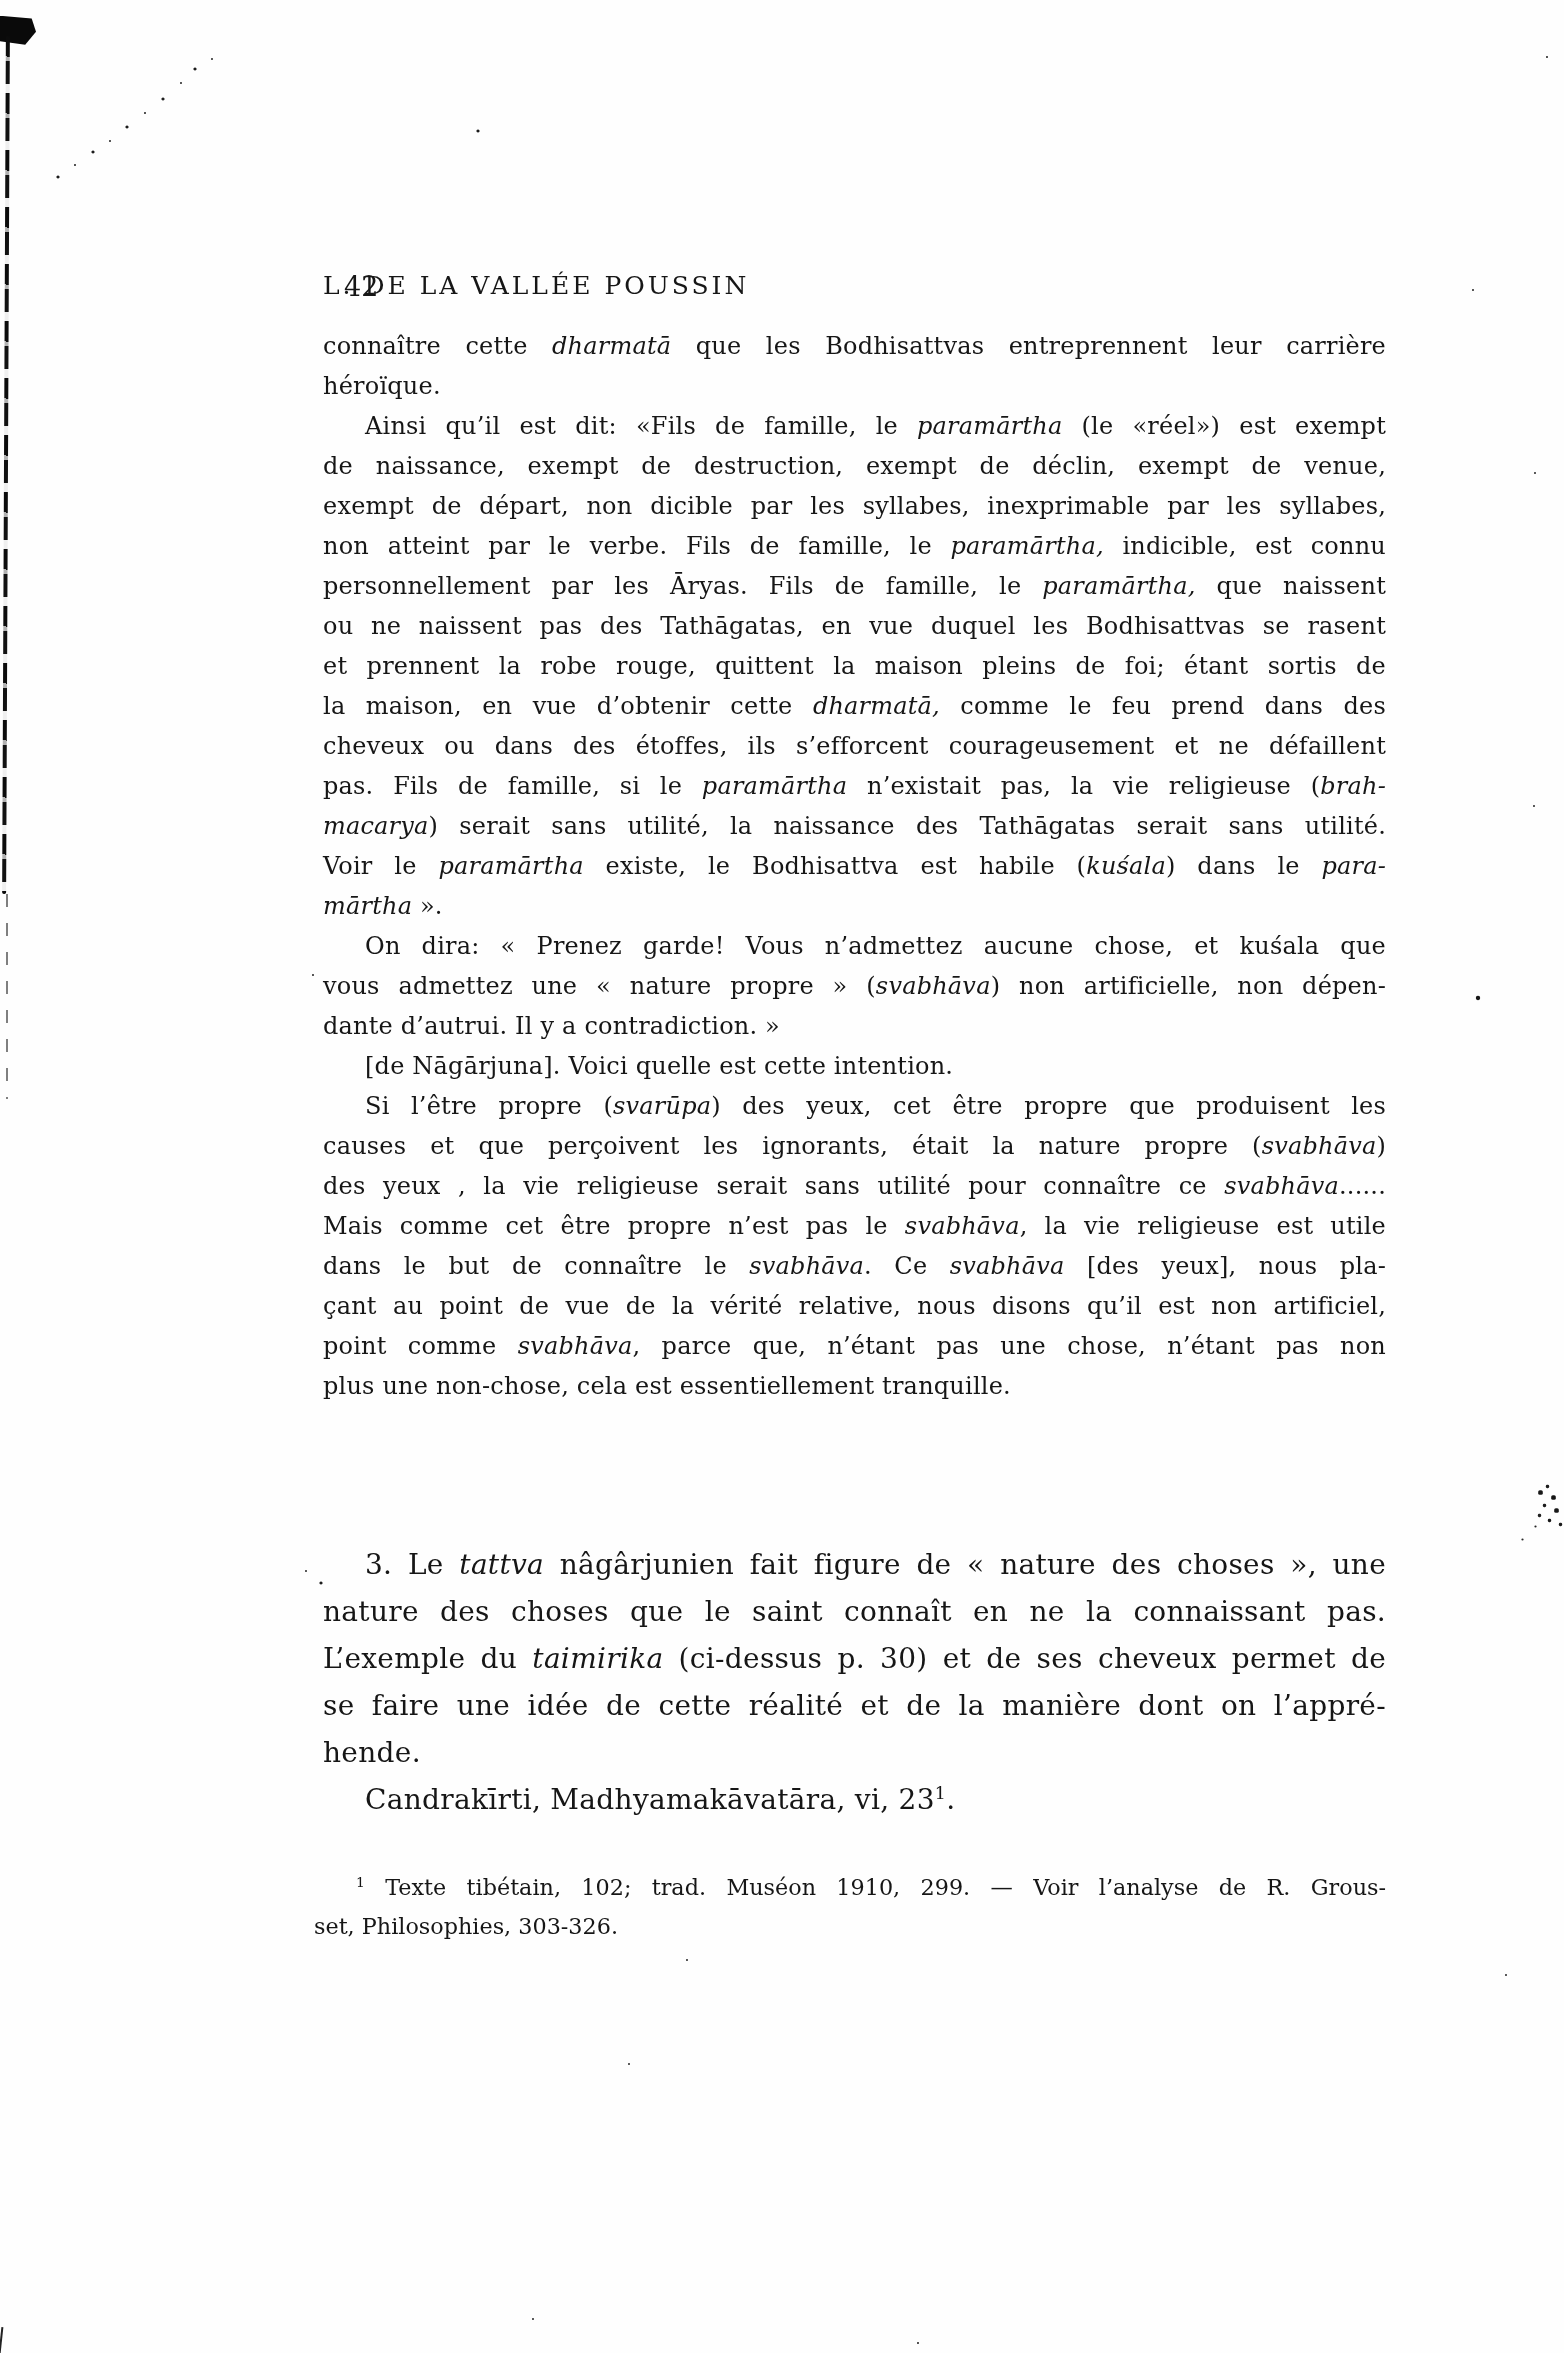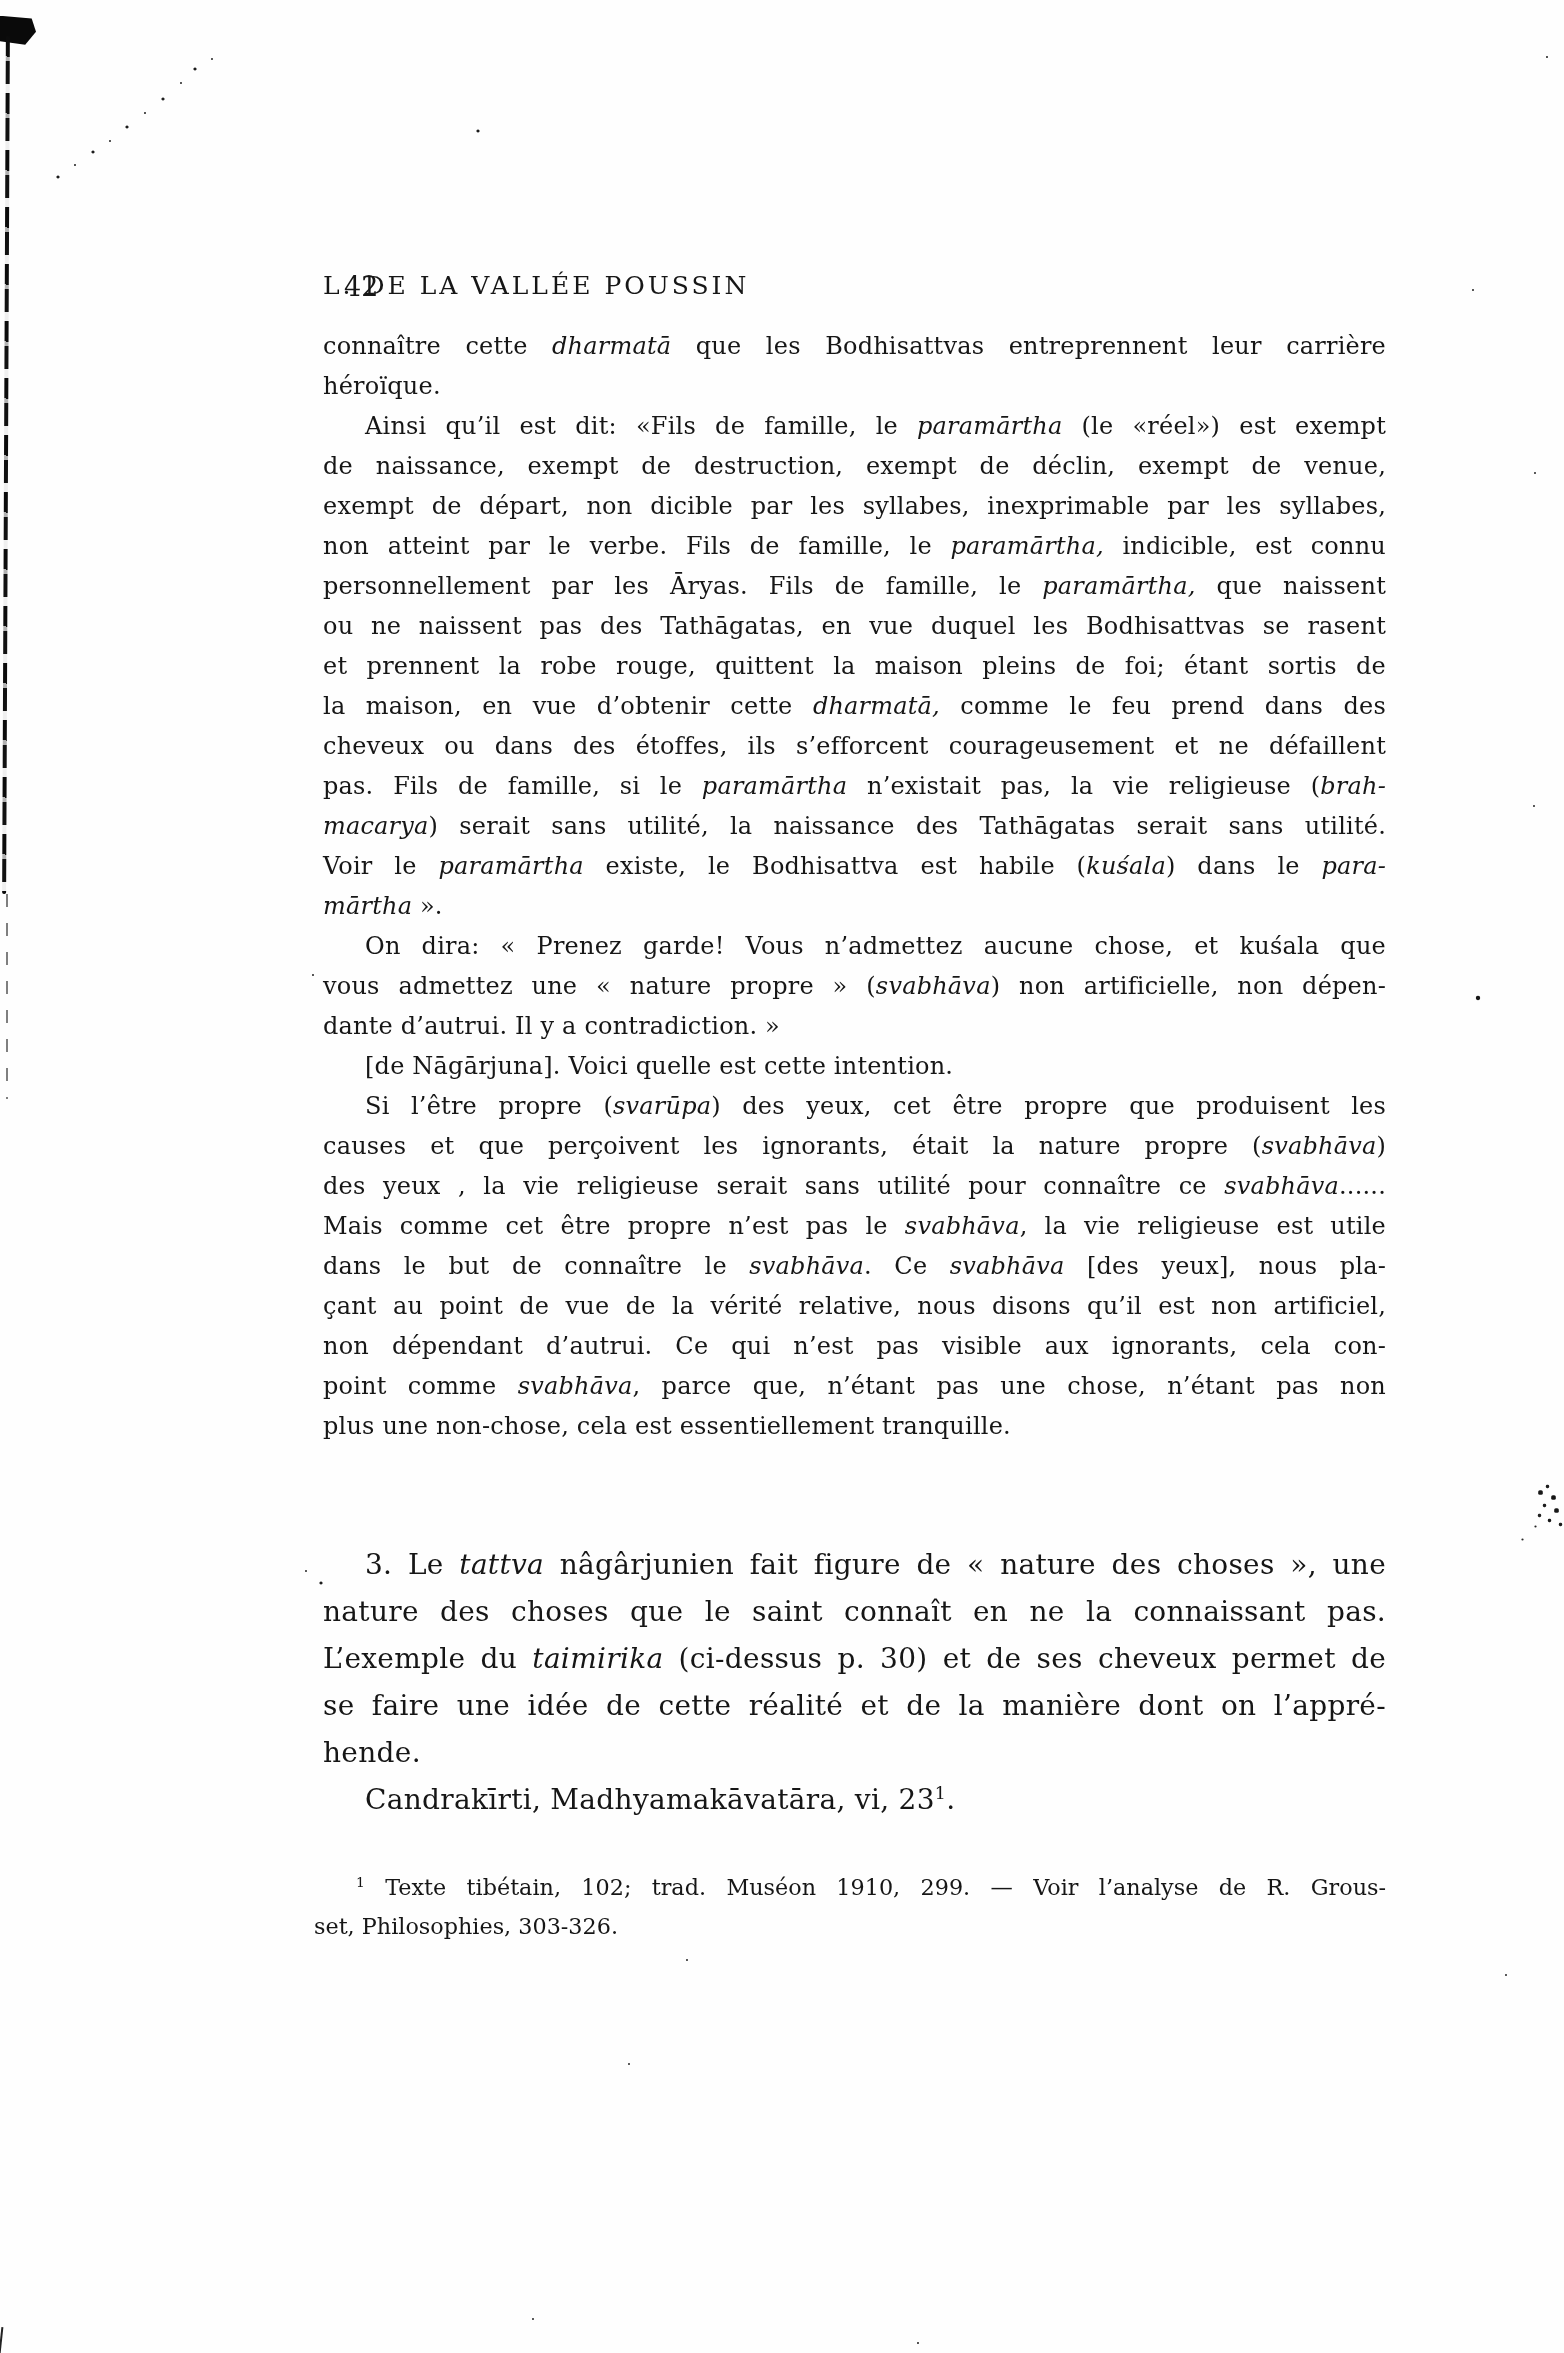--- a/index.html
+++ b/index.html
@@ -95,21 +95,20 @@
       <div class="para indent">
         <div class="tline lastline"><span>[de Nāgārjuna]. Voici quelle est cette intention.</span></div>
       </div>
       <div class="para indent">
         <div class="tline"><span>Si l’être propre (</span><span class="it">svarūpa</span><span>) des yeux, cet être propre que produisent les</span></div>
         <div class="tline"><span>causes et que perçoivent les ignorants, était la nature propre (</span><span class="it">svabhāva</span><span>)</span></div>
         <div class="tline"><span>des yeux , la vie religieuse serait sans utilité pour connaître ce </span><span class="it">svabhāva</span><span>......</span></div>
         <div class="tline"><span>Mais comme cet être propre n’est pas le </span><span class="it">svabhāva</span><span>, la vie religieuse est utile</span></div>
         <div class="tline"><span>dans le but de connaître le </span><span class="it">svabhāva</span><span>. Ce </span><span class="it">svabhāva</span><span> [des yeux], nous pla-</span></div>
         <div class="tline"><span>çant au point de vue de la vérité relative, nous disons qu’il est non artificiel,</span></div>
-        <div class="tline"><span>non dépendant d’autrui. Ce qui n’est pas visible aux ignorants, cela con-</span></div>
         <div class="tline"><span>point comme </span><span class="it">svabhāva</span><span>, parce que, n’étant pas une chose, n’étant pas non</span></div>
         <div class="tline lastline"><span>plus une non-chose, cela est essentiellement tranquille.</span></div>
       </div>
     </div>
 
   <div id="section3" class="textblock s3">
       <div class="para indent">
         <div class="tline"><span>3. Le </span><span class="it">tattva</span><span> nâgârjunien fait figure de « nature des choses », une</span></div>
         <div class="tline"><span>nature des choses que le saint connaît en ne la connaissant pas.</span></div>
         <div class="tline"><span>L’exemple du </span><span class="it">taimirika</span><span> (ci-dessus p. 30) et de ses cheveux permet de</span></div>

